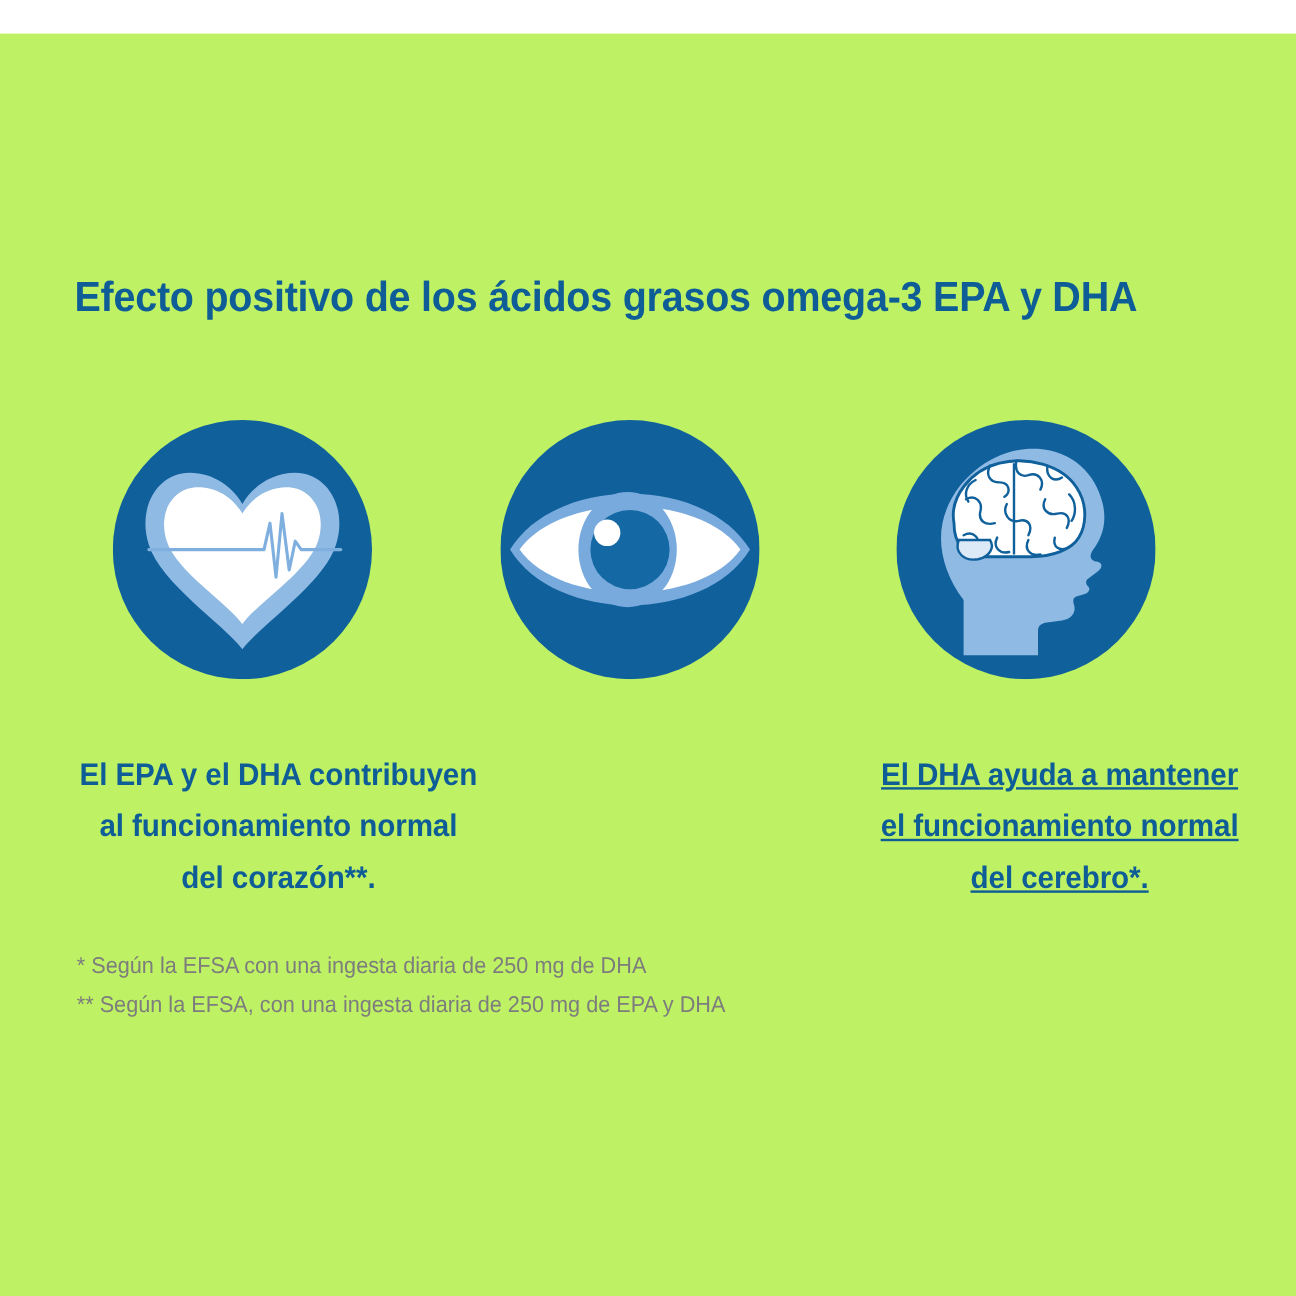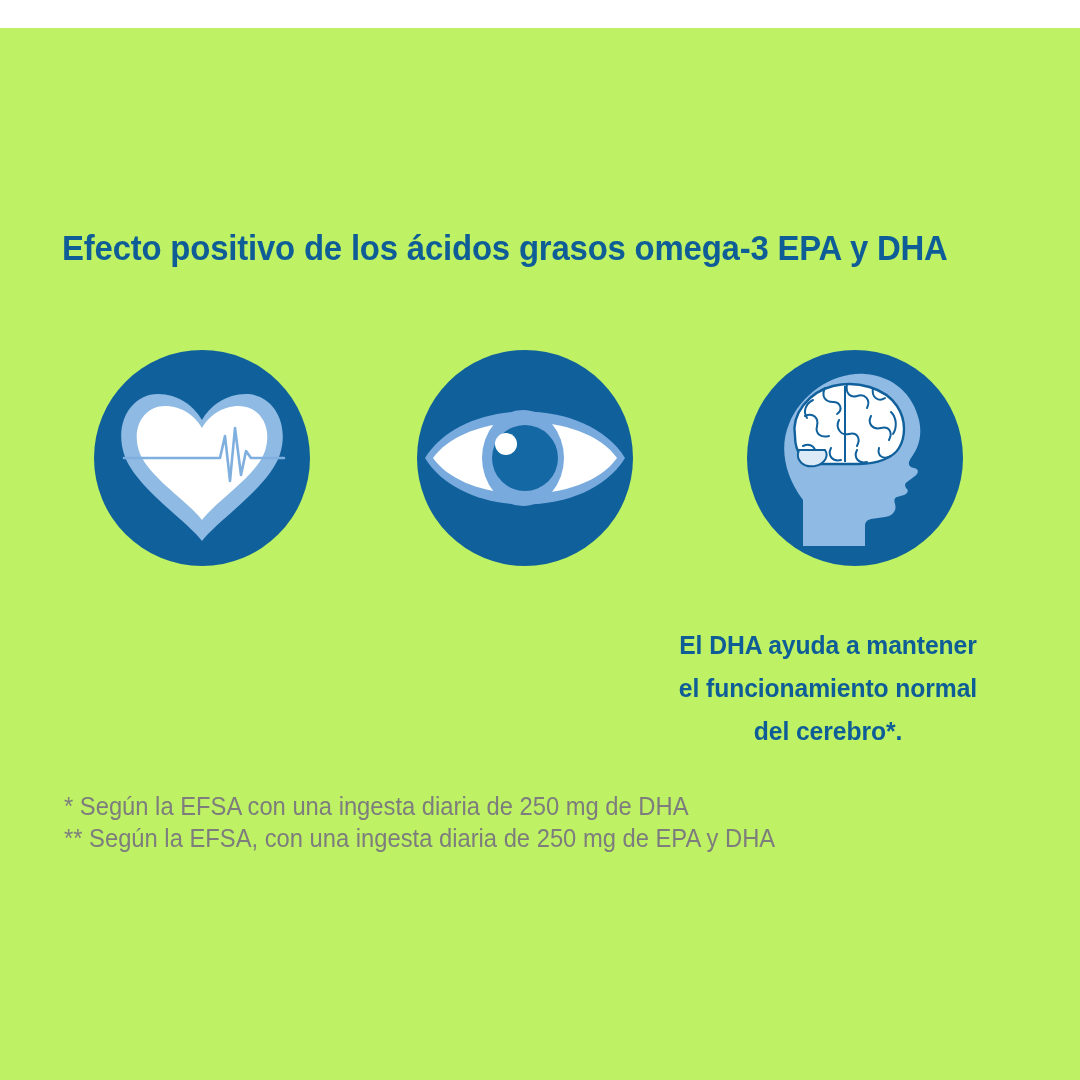--- a/index.html
+++ b/index.html
@@ -72,30 +72,30 @@
     text-align: center;
     color: #0F5D97;
     font-size: 26px;
     line-height: 43px;
     font-weight: 700;
     letter-spacing: -0.1px;
   }
   .caption span { display: block; transform: scaleX(0.95); }
   .caption.k1 { left: 38px;  width: 388px; }
   .caption.k2 { left: 425px; width: 263px; }
-  .caption.k3 { left: 653px; width: 350px; }
+  .caption.k3 { left: 708px; width: 350px; text-decoration: underline; }
 
   
   .footnotes {
     position: absolute;
     left: 64px;
     top: 762px;
     width: 900px;
     color: #7d7d7d;
-    font-size: 25px;
+    font-size: 19px;
     line-height: 32px;
     font-weight: 400;
   }
   .footnotes div { transform: scaleX(0.95); transform-origin: left center; }
 </style>
 </head>
 <body>
 
 <div class="poster">
 
@@ -190,20 +190,25 @@
 
         <path d="M98 36 L98 112" fill="none" stroke="#10609C" stroke-width="2"></path>
 
         <path d="M52 100 C 48 110, 56 118, 68 116 C 78 114, 82 106, 78 100 Z" fill="#DCE9F7" stroke="#10609C" stroke-width="2"></path>
       </svg>
     </div>
   </div>
 
   <div class="captions">
 
+    <div class="caption k1">
+      <span>El EPA y el DHA contribuyen</span>
+      <span>al funcionamiento normal</span>
+      <span>del corazón**.</span>
+    </div>
 
 
     <div class="caption k3">
       <span>El DHA ayuda a mantener</span>
       <span>el funcionamiento normal</span>
       <span>del cerebro*.</span>
     </div>
   </div>
 
   <div class="footnotes">

